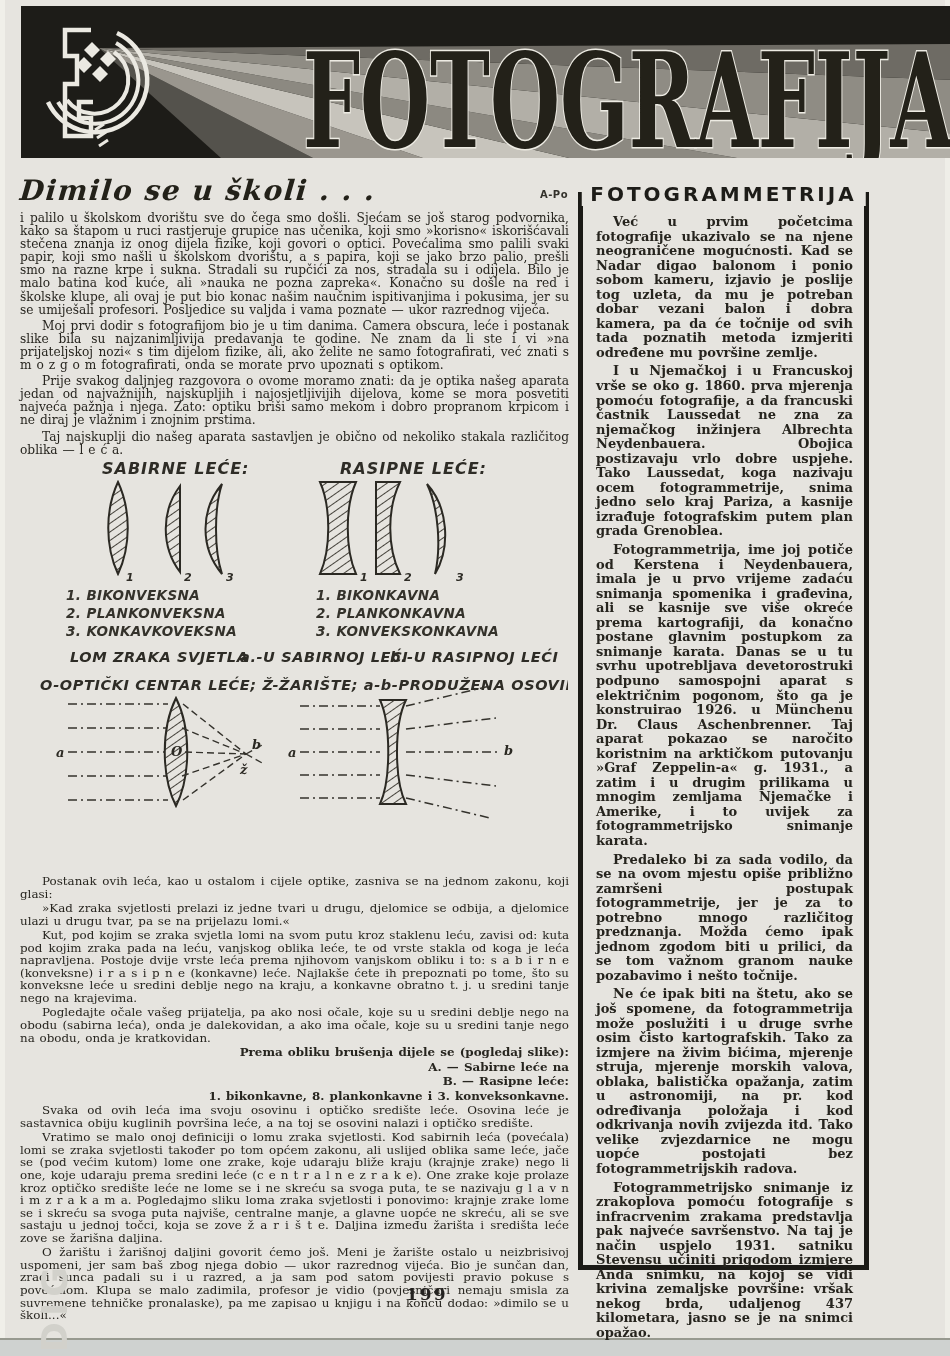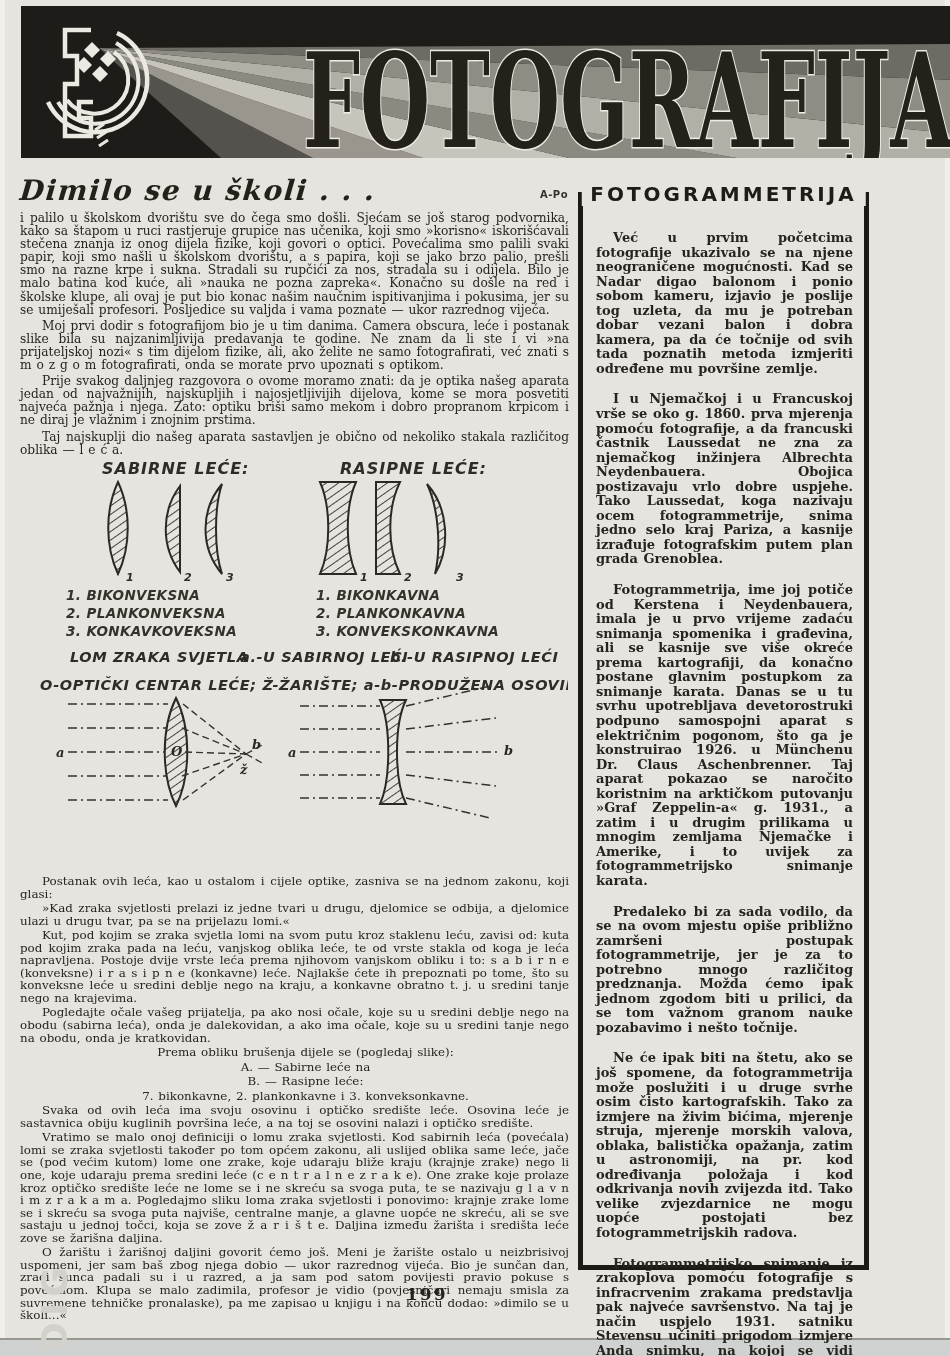--- a/index.html
+++ b/index.html
@@ -19,21 +19,21 @@
   .byline { font-family:"DejaVu Sans", sans-serif; font-weight:bold; font-size:10px;
             letter-spacing:0.5px; padding-bottom:7px; color:#33312b; }
 
   .col-left { position:absolute; left:20px; width:549px; }
   .text1 { top:212px; }
   .text2 { top:831px;margin-top:44px; }
   .col-left p { margin:0 0 3px 0; font-size:12.2px; line-height:13.1px;
                 text-align:justify; text-indent:22px; word-spacing:1px; }
   .text2 p { font-size:11.9px; line-height:12.55px; margin:0 0 2px 0; }
   p.noindent { text-indent:0; }
-  p.listline { text-align:center; }
+  p.listline { text-align:right;font-weight:bold; }
 
   .diagram { position:absolute; left:28px; top:452px; }
   .dhead { font-family:"DejaVu Sans", sans-serif; font-style:italic; font-weight:bold;
            font-size:16px; fill:#2e2c26; letter-spacing:1px; }
   .dlab  { font-family:"DejaVu Sans", sans-serif; font-style:italic; font-weight:bold;
            font-size:13.5px; fill:#34322b; letter-spacing:0.4px; }
   .dleg  { font-family:"DejaVu Sans", sans-serif; font-style:italic; font-weight:bold;
            font-size:14.5px; fill:#2e2c26; letter-spacing:0.6px; }
   .dnum  { font-family:"DejaVu Sans", sans-serif; font-style:italic; font-weight:bold;
            font-size:11px; fill:#2e2c26; }
@@ -49,21 +49,21 @@
                transform-origin:0 0; font-family:"DejaVu Sans", sans-serif; font-weight:bold;
                font-size:36px; letter-spacing:6px; color:#d2d1cb; }
 
   .photobox { position:absolute; left:578px; top:192px; width:291px; height:1078px;
               border:5px solid #1b1a16; border-top-width:7px; box-sizing:border-box;
               padding:16px 11px 8px 13px; }
   .photobox-title { position:absolute; top:-17px; left:50%; transform:translateX(-50%);
                     background:#e6e4df; padding:0 9px; font-family:"DejaVu Sans", sans-serif;
                     font-weight:bold; font-size:20px; letter-spacing:3px; white-space:nowrap;
                     color:#1d1c18; }
-  .photobox p { margin:16px 0 4px 0; font-size:13px; font-weight:bold; line-height:14.55px;
+  .photobox p { margin:0 0 4px 0; font-size:13px; font-weight:bold; line-height:14.55px;
                 text-align:justify; text-indent:17px; word-spacing:1px; color:#26241e; }
 </style>
 </head>
 <body>
 
 <div class="page">
   <div class="edge-left"></div>
   <div class="edge-right"></div>
   <div class="edge-bottom"></div>
 
@@ -183,21 +183,21 @@
   </svg>
 
   <div class="col-left text2">
     <p>Postanak ovih leća, kao u ostalom i cijele optike, zasniva se na jednom zakonu, koji glasi:</p>
     <p>»Kad zraka svjetlosti prelazi iz jedne tvari u drugu, djelomice se odbija, a djelomice ulazi u drugu tvar, pa se na prijelazu lomi.«</p>
     <p>Kut, pod kojim se zraka svjetla lomi na svom putu kroz staklenu leću, zavisi od: kuta pod kojim zraka pada na leću, vanjskog oblika leće, te od vrste stakla od koga je leća napravljena. Postoje dvije vrste leća prema njihovom vanjskom obliku i to: s a b i r n e (konveksne) i r a s i p n e (konkavne) leće. Najlakše ćete ih prepoznati po tome, što su konveksne leće u sredini deblje nego na kraju, a konkavne obratno t. j. u sredini tanje nego na krajevima.</p>
     <p>Pogledajte očale vašeg prijatelja, pa ako nosi očale, koje su u sredini deblje nego na obodu (sabirna leća), onda je dalekovidan, a ako ima očale, koje su u sredini tanje nego na obodu, onda je kratkovidan.</p>
     <p class="listline">Prema obliku brušenja dijele se (pogledaj slike):</p>
     <p class="listline">A. — Sabirne leće na</p>
     <p class="listline">B. — Rasipne leće:</p>
-    <p class="listline">7. bikonkavne, 2. plankonkavne i 3. konveksonkavne.</p>
+    <p class="listline">1. bikonkavne, 8. plankonkavne i 3. konveksonkavne.</p>
     <p>Svaka od ovih leća ima svoju osovinu i optičko središte leće. Osovina leće je sastavnica obiju kuglinih površina leće, a na toj se osovini nalazi i optičko središte.</p>
     <p>Vratimo se malo onoj definiciji o lomu zraka svjetlosti. Kod sabirnih leća (povećala) lomi se zraka svjetlosti također po tom općem zakonu, ali uslijed oblika same leće, jače se (pod većim kutom) lome one zrake, koje udaraju bliže kraju (krajnje zrake) nego li one, koje udaraju prema sredini leće (c e n t r a l n e  z r a k e). One zrake koje prolaze kroz optičko središte leće ne lome se i ne skreću sa svoga puta, te se nazivaju g l a v n i m  z r a k a m a. Pogledajmo sliku loma zraka svjetlosti i ponovimo: krajnje zrake lome se i skreću sa svoga puta najviše, centralne manje, a glavne uopće ne skreću, ali se sve sastaju u jednoj točci, koja se zove ž a r i š t e. Daljina između žarišta i središta leće zove se žarišna daljina.</p>
     <p>O žarištu i žarišnoj daljini govorit ćemo još. Meni je žarište ostalo u neizbrisivoj uspomeni, jer sam baš zbog njega dobio — ukor razrednog vijeća. Bio je sunčan dan, zraci sunca padali su i u razred, a ja sam pod satom povijesti pravio pokuse s povećalom. Klupa se malo zadimila, profesor je vidio (povjesničari nemaju smisla za suvremene tehničke pronalaske), pa me zapisao u knjigu i na koncu dodao: »dimilo se u školi...«</p>
   </div>
 
   <aside class="photobox">
     <div class="photobox-title">FOTOGRAMMETRIJA</div>
     <p>Već u prvim početcima fotografije ukazivalo se na njene neograničene mogućnosti. Kad se Nadar digao balonom i ponio sobom kameru, izjavio je poslije tog uzleta, da mu je potreban dobar vezani balon i dobra kamera, pa da će točnije od svih tada poznatih metoda izmjeriti određene mu površine zemlje.</p>
     <p>I u Njemačkoj i u Francuskoj vrše se oko g. 1860. prva mjerenja pomoću fotografije, a da francuski častnik Laussedat ne zna za njemačkog inžinjera Albrechta Neydenbauera. Obojica postizavaju vrlo dobre uspjehe. Tako Laussedat, koga nazivaju ocem fotogrammetrije, snima jedno selo kraj Pariza, a kasnije izrađuje fotografskim putem plan grada Grenoblea.</p>
     <p>Fotogrammetrija, ime joj potiče od Kerstena i Neydenbauera, imala je u prvo vrijeme zadaću snimanja spomenika i građevina, ali se kasnije sve više okreće prema kartografiji, da konačno postane glavnim postupkom za snimanje karata. Danas se u tu svrhu upotrebljava devetorostruki podpuno samospojni aparat s električnim pogonom, što ga je konstruirao 1926. u Münchenu Dr. Claus Aschenbrenner. Taj aparat pokazao se naročito koristnim na arktičkom putovanju »Graf Zeppelin-a« g. 1931., a zatim i u drugim prilikama u mnogim zemljama Njemačke i Amerike, i to uvijek za fotogrammetrijsko snimanje karata.</p>

